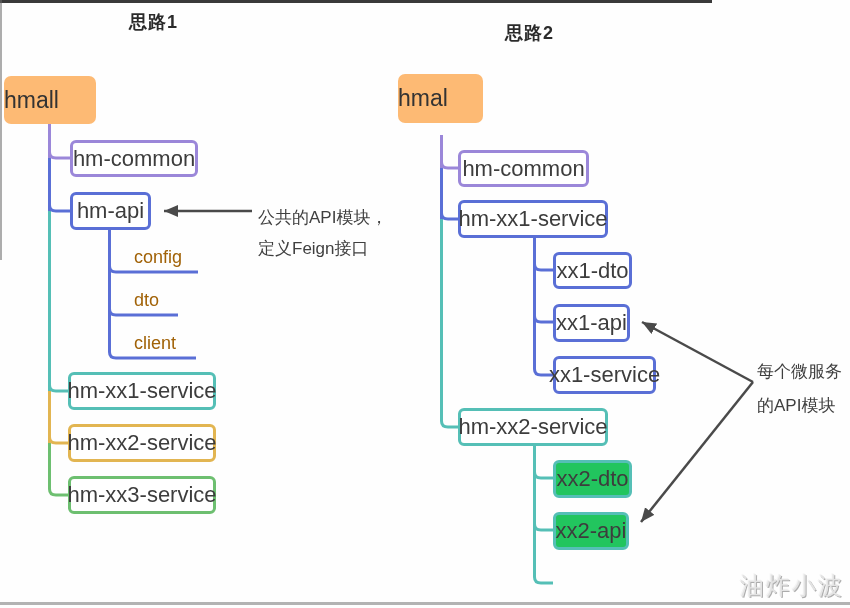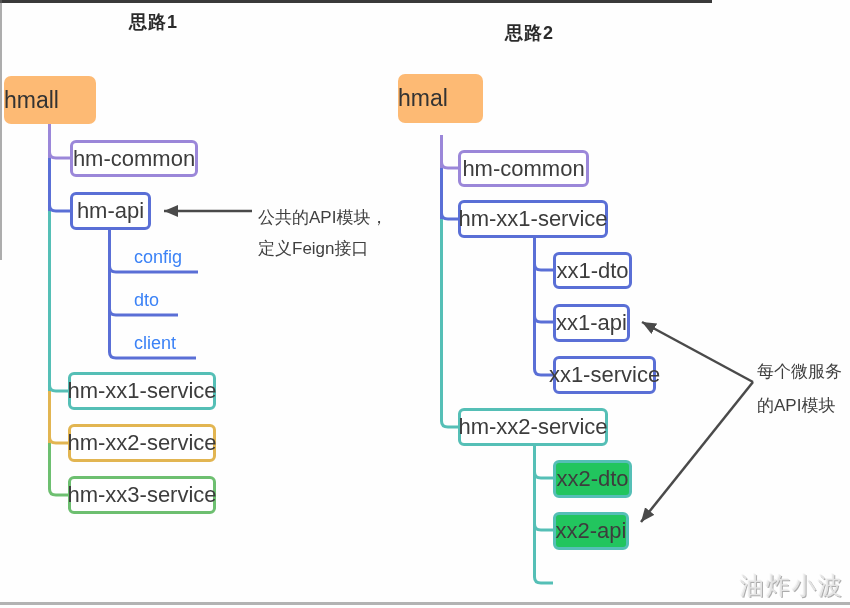--- a/index.html
+++ b/index.html
@@ -40,21 +40,21 @@
   }
   .node.h37 { height:37px; }
   .b-purple { border-color:#9b87d9; }
   .b-blue   { border-color:#5a6fd6; }
   .b-teal   { border-color:#55bfb6; }
   .b-yellow { border-color:#e2b551; }
   .b-green  { border-color:#6dbf70; }
   .fill-gray{ background:#22c55e; }
 
   .subleaf {
-    position:absolute; z-index:2; font-size:18px; color:#3b82f6; white-space:nowrap;
+    position:absolute; z-index:2; font-size:18px; color:#a16207; white-space:nowrap;
   }
 
   .annotation {
     position:absolute; z-index:3; font-size:17px; color:#3f3f3f; white-space:nowrap;
   }
   .annotation .ln { display:block; }
   #annotation-left  { left:258px; top:186px;margin-top:16px; }
   #annotation-left .ln { line-height:31px; }
   #annotation-right { left:757px; top:355px; }
   #annotation-right .ln { line-height:34px; }

